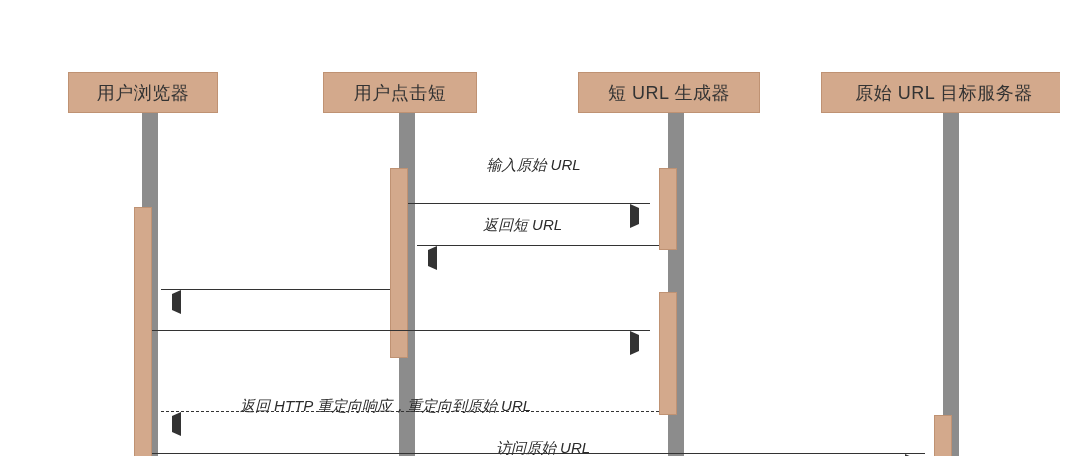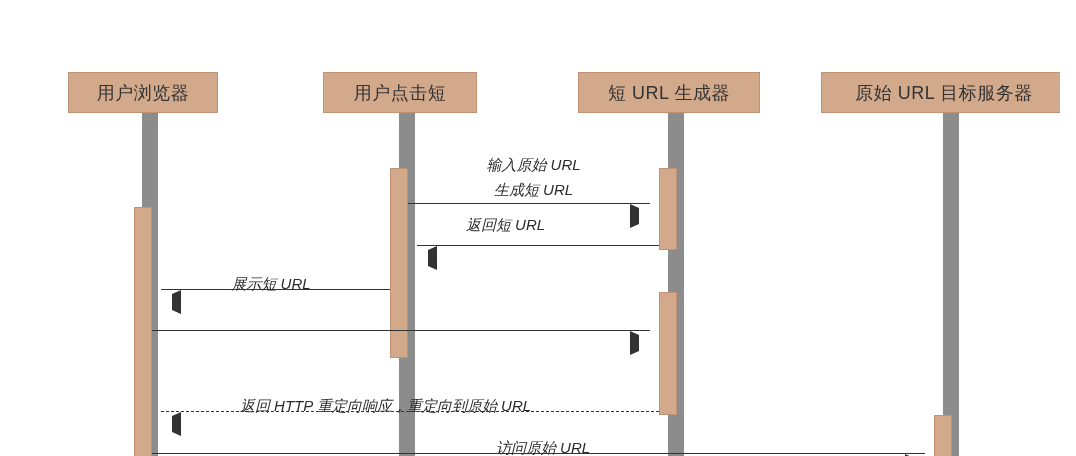--- a/index.html
+++ b/index.html
@@ -52,31 +52,29 @@
     <span>用户点击短</span>
   </div>
   <div class="actor" style="left:546px;width:182px">
     <span>短 URL 生成器</span>
   </div>
   <div class="actor" style="left:789px;width:246px">
     <span>原始 URL 目标服务器</span>
   </div>
 
   <div class="msg-label" style="left:376px;width:251px;top:116px">输入原始 URL</div>
-  <div class="msg-label" style="left:376px;width:251px;top:141px">生成短 URL</div>
   <div class="arrow solid" style="left:376px;top:171px;width:242px">
     <i class="head right"></i>
   </div>
 
-  <div class="msg-label" style="left:359px;width:229px;top:176px">返回短 URL</div>
+  <div class="msg-label" style="left:376px;width:229px;top:176px">返回短 URL</div>
   <div class="arrow solid" style="left:385px;top:213px;width:242px">
     <i class="head left"></i>
   </div>
 
-  <div class="msg-label" style="left:120px;width:238px;top:235px">展示短 URL</div>
   <div class="arrow solid" style="left:129px;top:257px;width:229px">
     <i class="head left"></i>
   </div>
 
   <div class="arrow solid" style="left:120px;top:298px;width:498px">
     <i class="head right"></i>
   </div>
 
   <div class="msg-label" style="left:100px;width:507px;top:357px">返回 HTTP 重定向响应，重定向到原始 URL</div>
   <div class="arrow dashed" style="left:129px;top:379px;width:498px">

